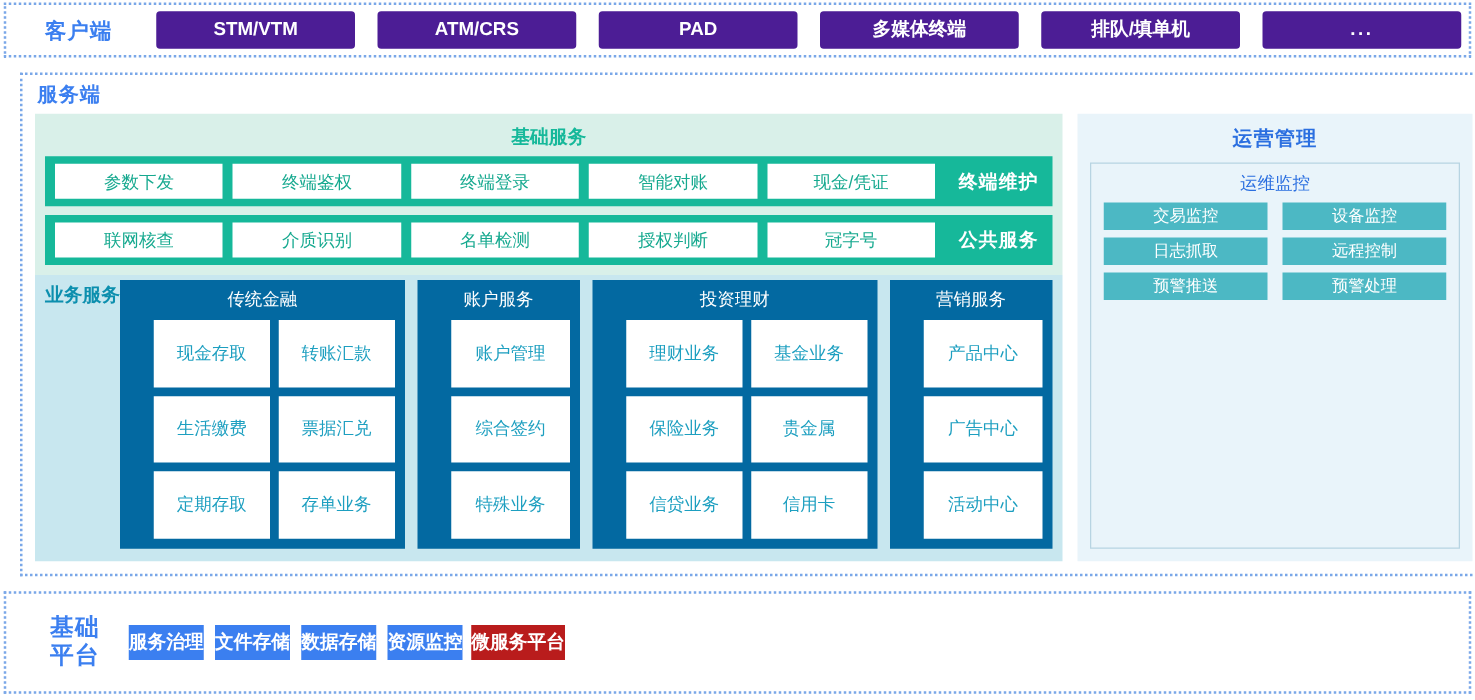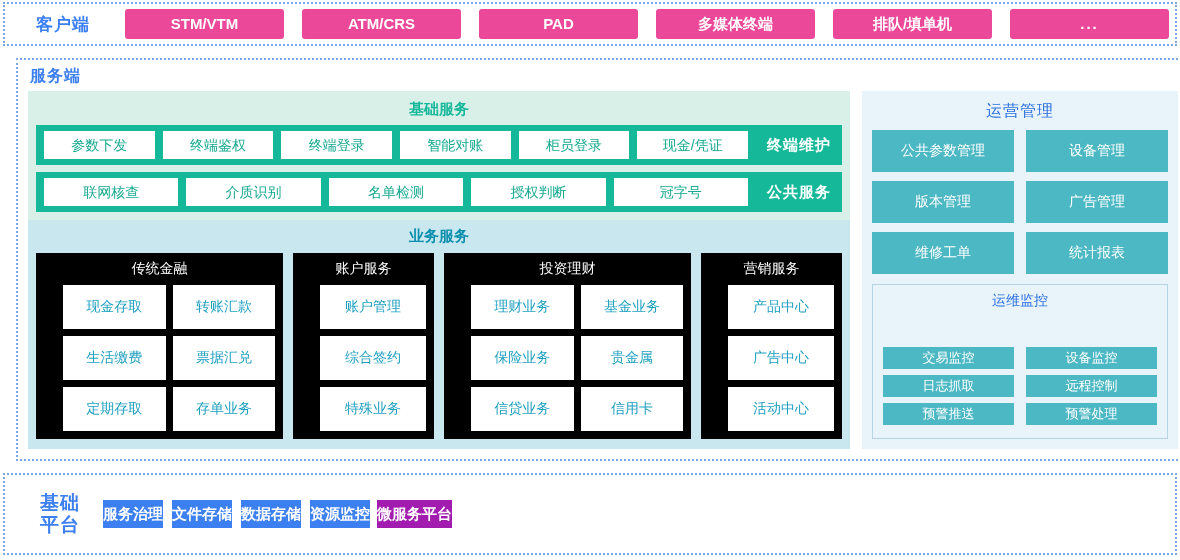--- a/index.html
+++ b/index.html
@@ -23,21 +23,21 @@
   #client-frame{left:3px;top:2px;width:1174px;height:44px;}
   .client-row{
     display:flex;align-items:center;height:100%;
     padding:0 6px 0 14px;box-sizing:border-box;gap:18px;
   }
   .section-title-inline{
     color:#3b7ff0;font-weight:bold;font-size:17px;
     flex:0 0 auto;width:88px;text-align:center;letter-spacing:1px;
   }
   .pill{
-    background:#ec4899;color:#ffffff;font-weight:bold;font-size:15px;
+    background:#4c1d95;color:#ffffff;font-weight:bold;font-size:15px;
     height:30px;line-height:30px;text-align:center;border-radius:3px;
     flex:1 1 0;
   }
   .pill.dots{font-size:15px;letter-spacing:2px;}
 
   
   #server-frame{left:16px;top:58px;width:1174px;height:403px;}
   .server-title{
     color:#3b7ff0;font-weight:bold;font-size:16px;
     padding:6px 0 4px 12px;letter-spacing:1px;
@@ -67,29 +67,29 @@
     background:#ffffff;color:#16a98f;font-size:14px;
     height:28px;line-height:28px;text-align:center;flex:1 1 0;
   }
   .band-label{
     color:#ffffff;font-weight:bold;font-size:15px;
     flex:0 0 86px;text-align:center;letter-spacing:1px;
   }
 
   .biz-panel{
     background:#c8e7ef;padding:4px 8px 10px 8px;box-sizing:border-box;
-    flex:1 1 auto;display:flex;flex-direction:column;
+    flex:1 1 auto;display:flex;flex-direction:row;
   }
   .panel-title-cyan{
     text-align:center;color:#0c8fae;font-weight:bold;font-size:15px;
     padding:3px 0 7px 0;
   }
   .biz-groups{display:flex;gap:10px;flex:1 1 auto;}
   .biz-group{
-    background:#000000;padding:5px 8px 8px 8px;box-sizing:border-box;
+    background:#0369a1;padding:5px 8px 8px 8px;box-sizing:border-box;
     display:flex;flex-direction:column;
   }
   .biz-group.g2col{flex:2 1 0;}
   .biz-group.g1col{flex:1.08 1 0;}
   .biz-group-title{
     text-align:center;color:#ffffff;font-size:14px;font-weight:normal;
     padding:2px 0 7px 0;
   }
   .biz-grid{display:grid;gap:7px;flex:1 1 auto;margin-left:19px;}
   .biz-grid.cols2{grid-template-columns:1fr 1fr;}
@@ -100,40 +100,40 @@
     min-height:27px;
   }
 
   
   .right-col{
     flex:1 1 auto;background:#e9f4fa;
     padding:6px 10px 10px 10px;box-sizing:border-box;
     display:flex;flex-direction:column;
   }
   .ops-title{
-    text-align:center;color:#2b6fe0;font-weight:normal;font-size:16px;
+    text-align:center;color:#2b6fe0;font-weight:bold;font-size:16px;
     padding:4px 0 8px 0;letter-spacing:1px;
   }
   .ops-grid{
     display:grid;grid-template-columns:1fr 1fr;gap:9px 12px;
     margin-bottom:10px;
   }
   .ops-box{
     background:#4cb8c4;color:#ffffff;font-size:14px;
     height:42px;display:flex;align-items:center;justify-content:center;
   }
   .mon-card{
     border:1px solid #b7d4e2;background:#e9f4fa;
     padding:4px 10px 9px 10px;box-sizing:border-box;flex:1 1 auto;
   }
   .mon-title{
     text-align:center;color:#2b6fe0;font-size:14px;
     padding:3px 0 6px 0;
   }
-  .mon-grid{display:grid;grid-template-columns:1fr 1fr;gap:6px 12px;margin-top:31px;}
+  .mon-grid{display:grid;grid-template-columns:1fr 1fr;gap:6px 12px;}
   .mon-box{
     background:#4cb8c4;color:#ffffff;font-size:13px;
     height:22px;display:flex;align-items:center;justify-content:center;
   }
 
   
   #platform-frame{left:3px;top:473px;width:1174px;height:82px;}
   .plat-row{
     display:flex;align-items:center;height:100%;
     padding:6px 8px 6px 12px;box-sizing:border-box;
@@ -142,21 +142,21 @@
     flex:0 0 86px;color:#3b7ff0;font-weight:bold;font-size:19px;
     text-align:center;line-height:1.15;letter-spacing:1px;
   }
   .plat-stack{flex:1 1 auto;display:flex;flex-direction:row;gap:7px;}
   .plat-top{display:flex;gap:9px;}
   .plat-pill{
     background:#3b7ff0;color:#ffffff;font-weight:bold;font-size:15px;
     height:28px;line-height:28px;text-align:center;flex:1 1 0;
   }
   .plat-wide{
-    background:#a21caf;color:#ffffff;font-weight:bold;font-size:15px;
+    background:#b91c1c;color:#ffffff;font-weight:bold;font-size:15px;
     height:28px;line-height:28px;text-align:center;
   }
 </style>
 </head>
 <body>
 
 <div class="page">
 
   <div class="frame" id="client-frame">
     <div class="client-row">
@@ -178,21 +178,20 @@
       <div class="left-col">
 
         <div class="basic-panel">
           <div class="panel-title-teal">基础服务</div>
 
           <div class="teal-band">
             <div class="wbox">参数下发</div>
             <div class="wbox">终端鉴权</div>
             <div class="wbox">终端登录</div>
             <div class="wbox">智能对账</div>
-            <div class="wbox">柜员登录</div>
             <div class="wbox">现金/凭证</div>
             <div class="band-label">终端维护</div>
           </div>
 
           <div class="teal-band">
             <div class="wbox">联网核查</div>
             <div class="wbox">介质识别</div>
             <div class="wbox">名单检测</div>
             <div class="wbox">授权判断</div>
             <div class="wbox">冠字号</div>
@@ -246,28 +245,20 @@
                 <div class="bbox">活动中心</div>
               </div>
             </div>
 
           </div>
         </div>
       </div>
 
       <div class="right-col">
         <div class="ops-title">运营管理</div>
-        <div class="ops-grid">
-          <div class="ops-box">公共参数管理</div>
-          <div class="ops-box">设备管理</div>
-          <div class="ops-box">版本管理</div>
-          <div class="ops-box">广告管理</div>
-          <div class="ops-box">维修工单</div>
-          <div class="ops-box">统计报表</div>
-        </div>
 
         <div class="mon-card">
           <div class="mon-title">运维监控</div>
           <div class="mon-grid">
             <div class="mon-box">交易监控</div>
             <div class="mon-box">设备监控</div>
             <div class="mon-box">日志抓取</div>
             <div class="mon-box">远程控制</div>
             <div class="mon-box">预警推送</div>
             <div class="mon-box">预警处理</div>

